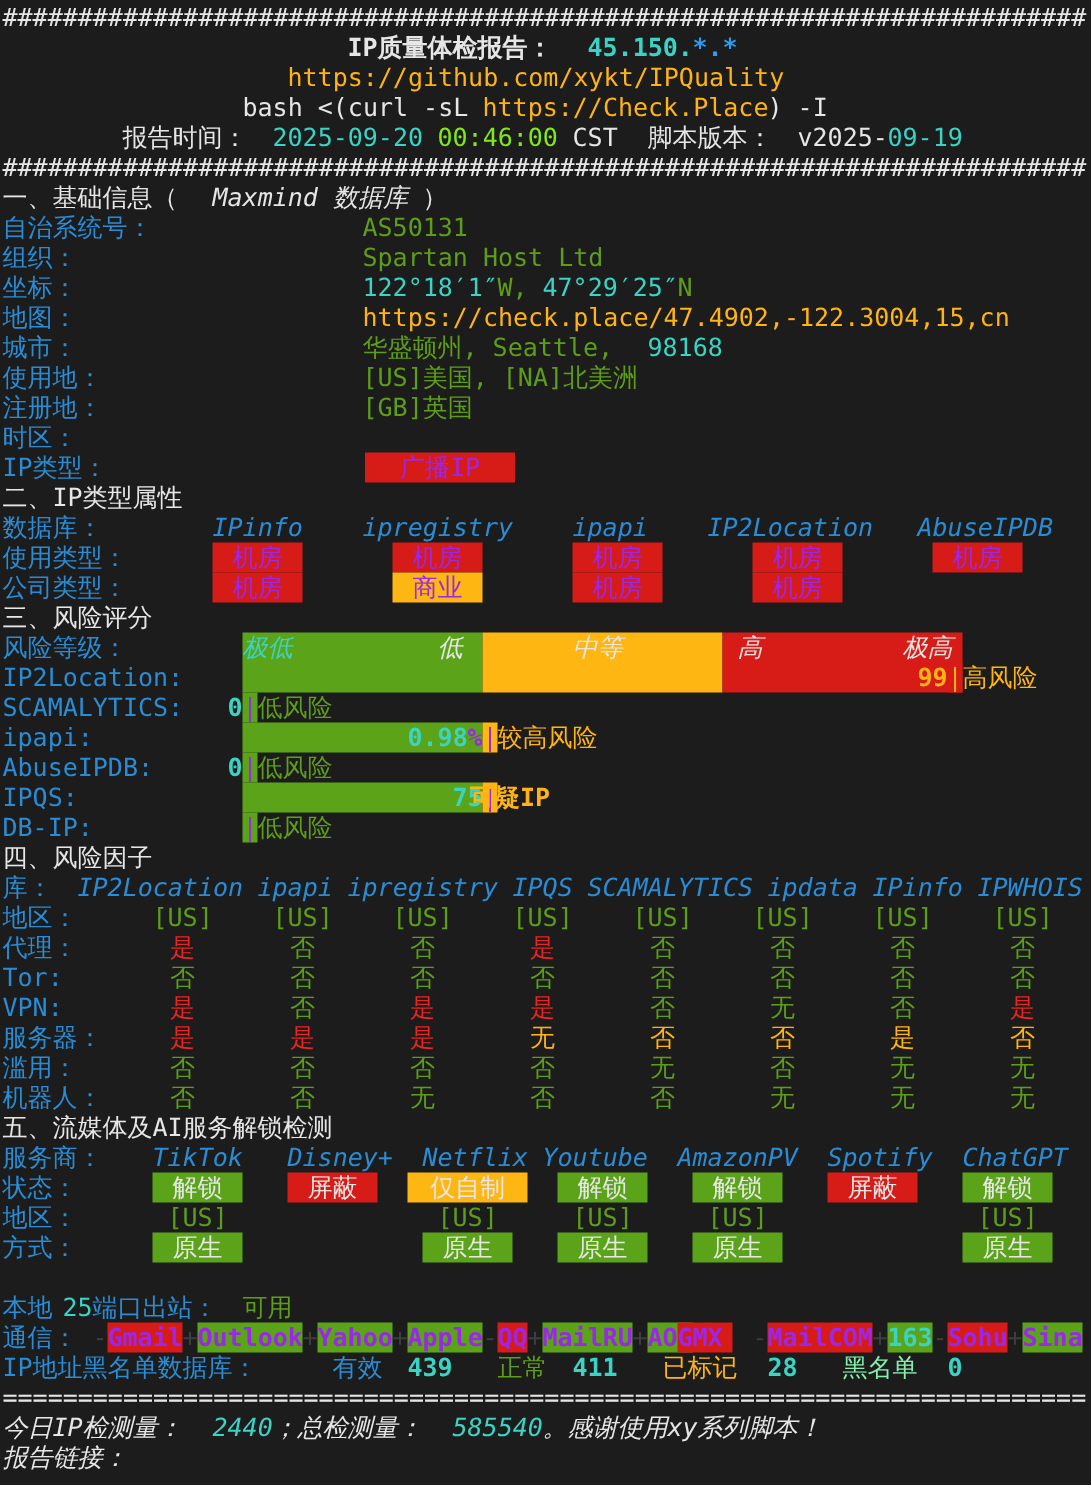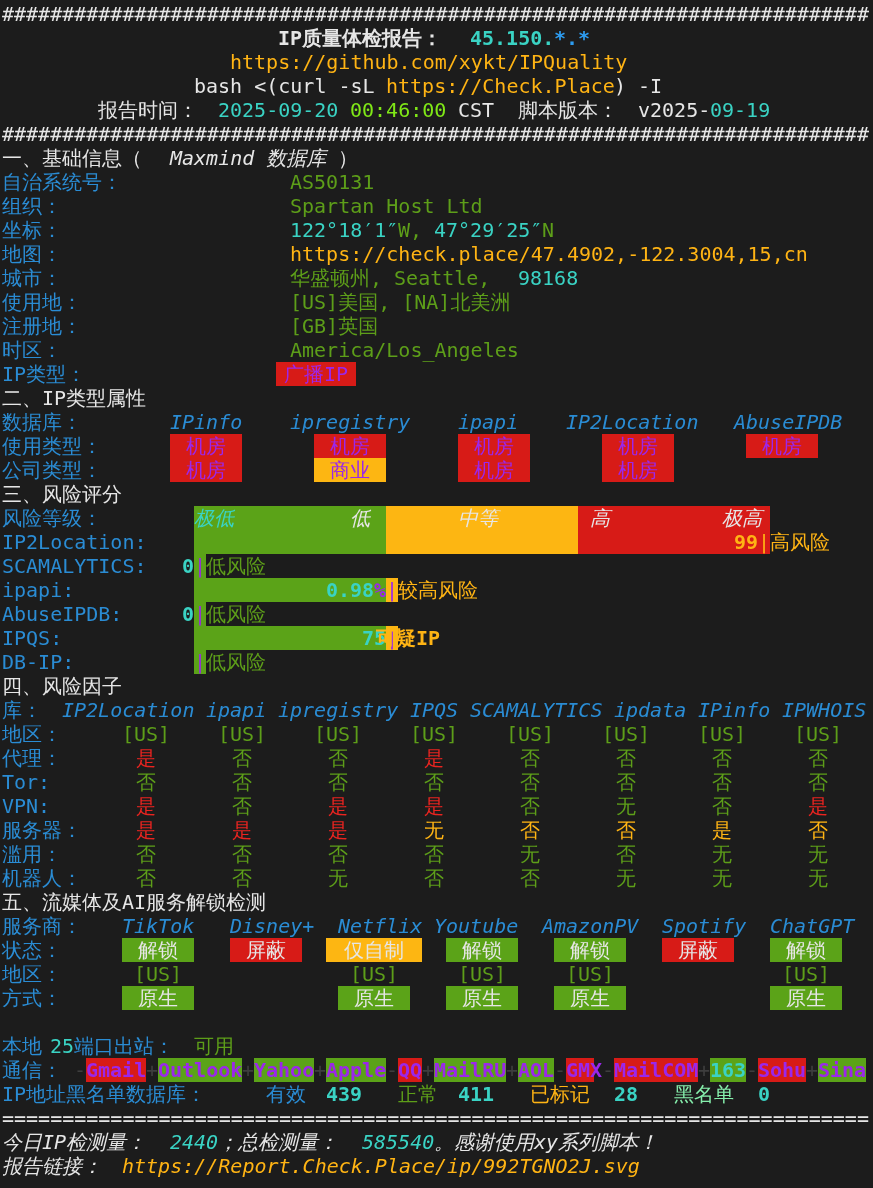--- a/index.html
+++ b/index.html
@@ -100,25 +100,24 @@
   <div class="ln" style="top:290px">
     <span class="s blue" style="left:2px">使用地：</span>
     <span class="s green" style="left:290px">[US]美国, [NA]北美洲</span>
   </div>
   <div class="ln" style="top:314px">
     <span class="s blue" style="left:2px">注册地：</span>
     <span class="s green" style="left:290px">[GB]英国</span>
   </div>
   <div class="ln" style="top:338px">
     <span class="s blue" style="left:2px">时区：</span>
-    <span class="s green" style="left:290px">America/Los_Angeles</span>
   </div>
   <div class="ln" style="top:362px">
     <span class="s blue" style="left:2px">IP类型：</span>
-    <span class="s c" style="left:276px;width:80px" data-box="red" data-tone="purple">广播IP</span>
+    <span class="s c" style="left:292px;width:120px" data-box="red" data-tone="purple">广播IP</span>
   </div>
 
   <div class="ln" style="top:386px">
     <span class="s white" style="left:2px">二、IP类型属性</span>
   </div>
   <div class="ln" style="top:410px">
     <span class="s blue" style="left:2px">数据库：</span>
     <span class="s blue i" style="left:170px">IPinfo</span>
     <span class="s blue i" style="left:290px">ipregistry</span>
     <span class="s blue i" style="left:458px">ipapi</span>
@@ -345,21 +344,21 @@
     <span class="s b" style="left:254px;width:60px" data-box="green" data-tone="purple">Yahoo</span>
     <span class="s gray" style="left:314px">+</span>
     <span class="s b" style="left:326px;width:60px" data-box="green" data-tone="purple">Apple</span>
     <span class="s gray" style="left:386px">-</span>
     <span class="s b" style="left:398px;width:24px" data-box="red" data-tone="purple">QQ</span>
     <span class="s gray" style="left:422px">+</span>
     <span class="s b" style="left:434px;width:72px" data-box="green" data-tone="purple">MailRU</span>
     <span class="s gray" style="left:506px">+</span>
     <span class="s b" style="left:518px;width:36px" data-box="green" data-tone="purple">AOL</span>
     <span class="s gray" style="left:554px">-</span>
-    <span class="s b" style="left:566px;width:28px" data-box="red" data-tone="purple">GMX</span>
+    <span class="s b" style="left:542px;width:44px" data-box="red" data-tone="purple">GMX</span>
     <span class="s gray" style="left:602px">-</span>
     <span class="s b" style="left:614px;width:84px" data-box="red" data-tone="purple">MailCOM</span>
     <span class="s gray" style="left:698px">+</span>
     <span class="s b" style="left:710px;width:36px" data-box="green" data-tone="cyan">163</span>
     <span class="s gray" style="left:746px">-</span>
     <span class="s b" style="left:758px;width:48px" data-box="red" data-tone="purple">Sohu</span>
     <span class="s gray" style="left:806px">+</span>
     <span class="s b" style="left:818px;width:48px" data-box="green" data-tone="purple">Sina</span>
   </div>
   <div class="ln" style="top:1082px">
@@ -379,16 +378,15 @@
   </div>
   <div class="ln" style="top:1130px">
     <span class="s white i" style="left:2px">今日IP检测量：</span>
     <span class="s cyan i" style="left:170px">2440</span>
     <span class="s white i" style="left:218px">；总检测量：</span>
     <span class="s cyan i" style="left:362px">585540</span>
     <span class="s white i" style="left:434px">。感谢使用xy系列脚本！</span>
   </div>
   <div class="ln" style="top:1154px">
     <span class="s white i" style="left:2px">报告链接：</span>
-    <a class="s orange i u" style="left:122px">https://Report.Check.Place/ip/992TGNO2J.svg</a>
   </div>
 
 </div>
 
 </body></html>

